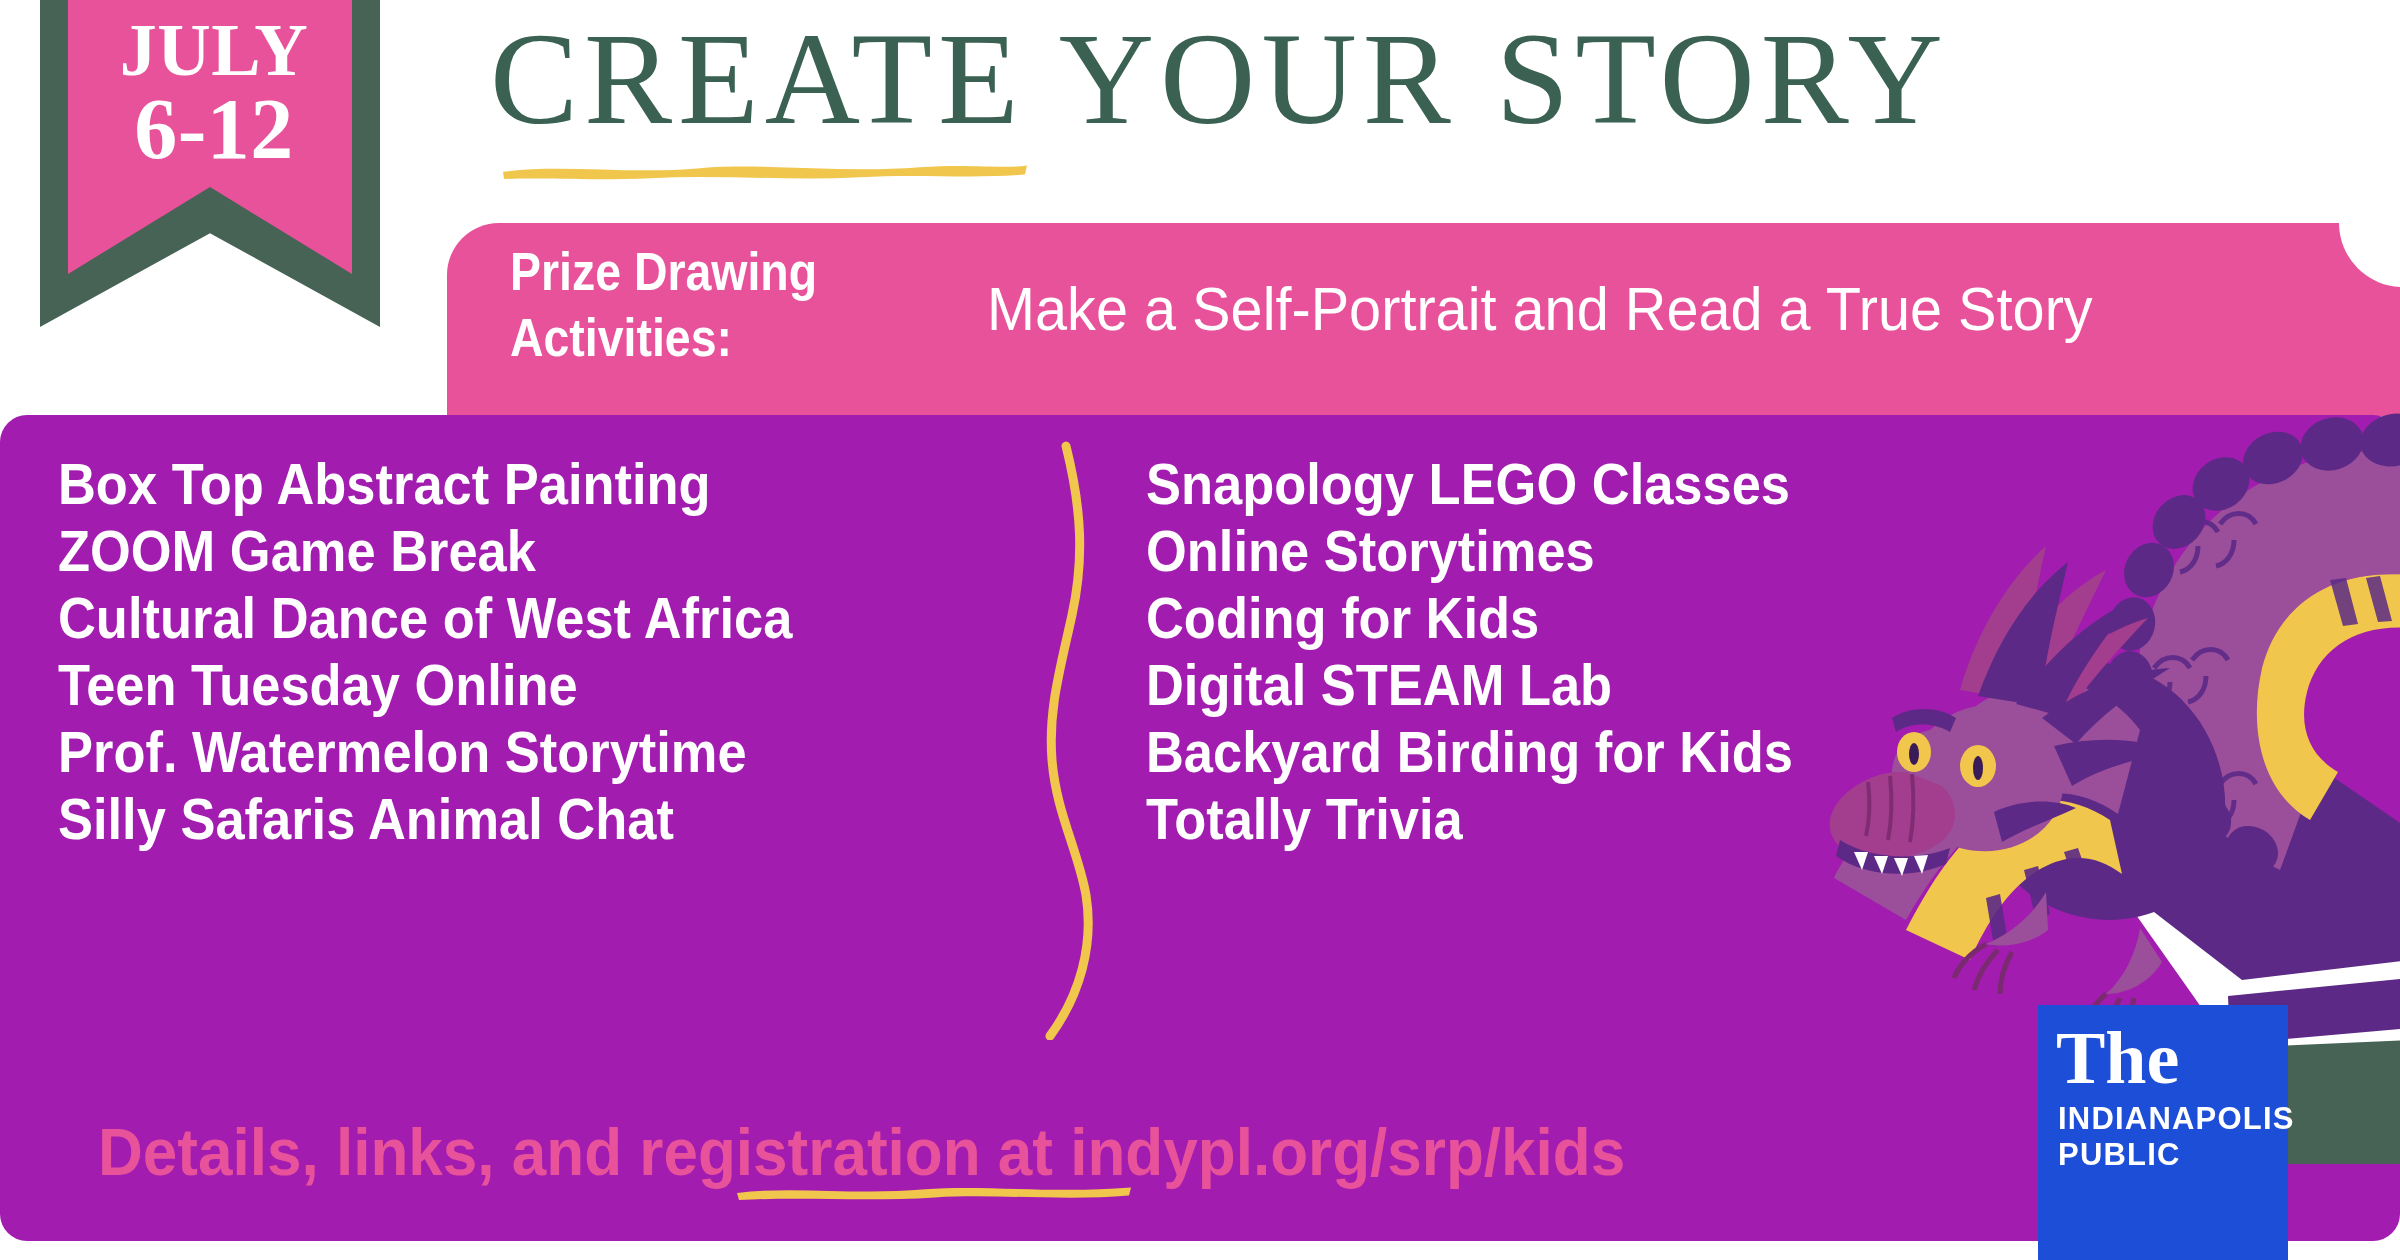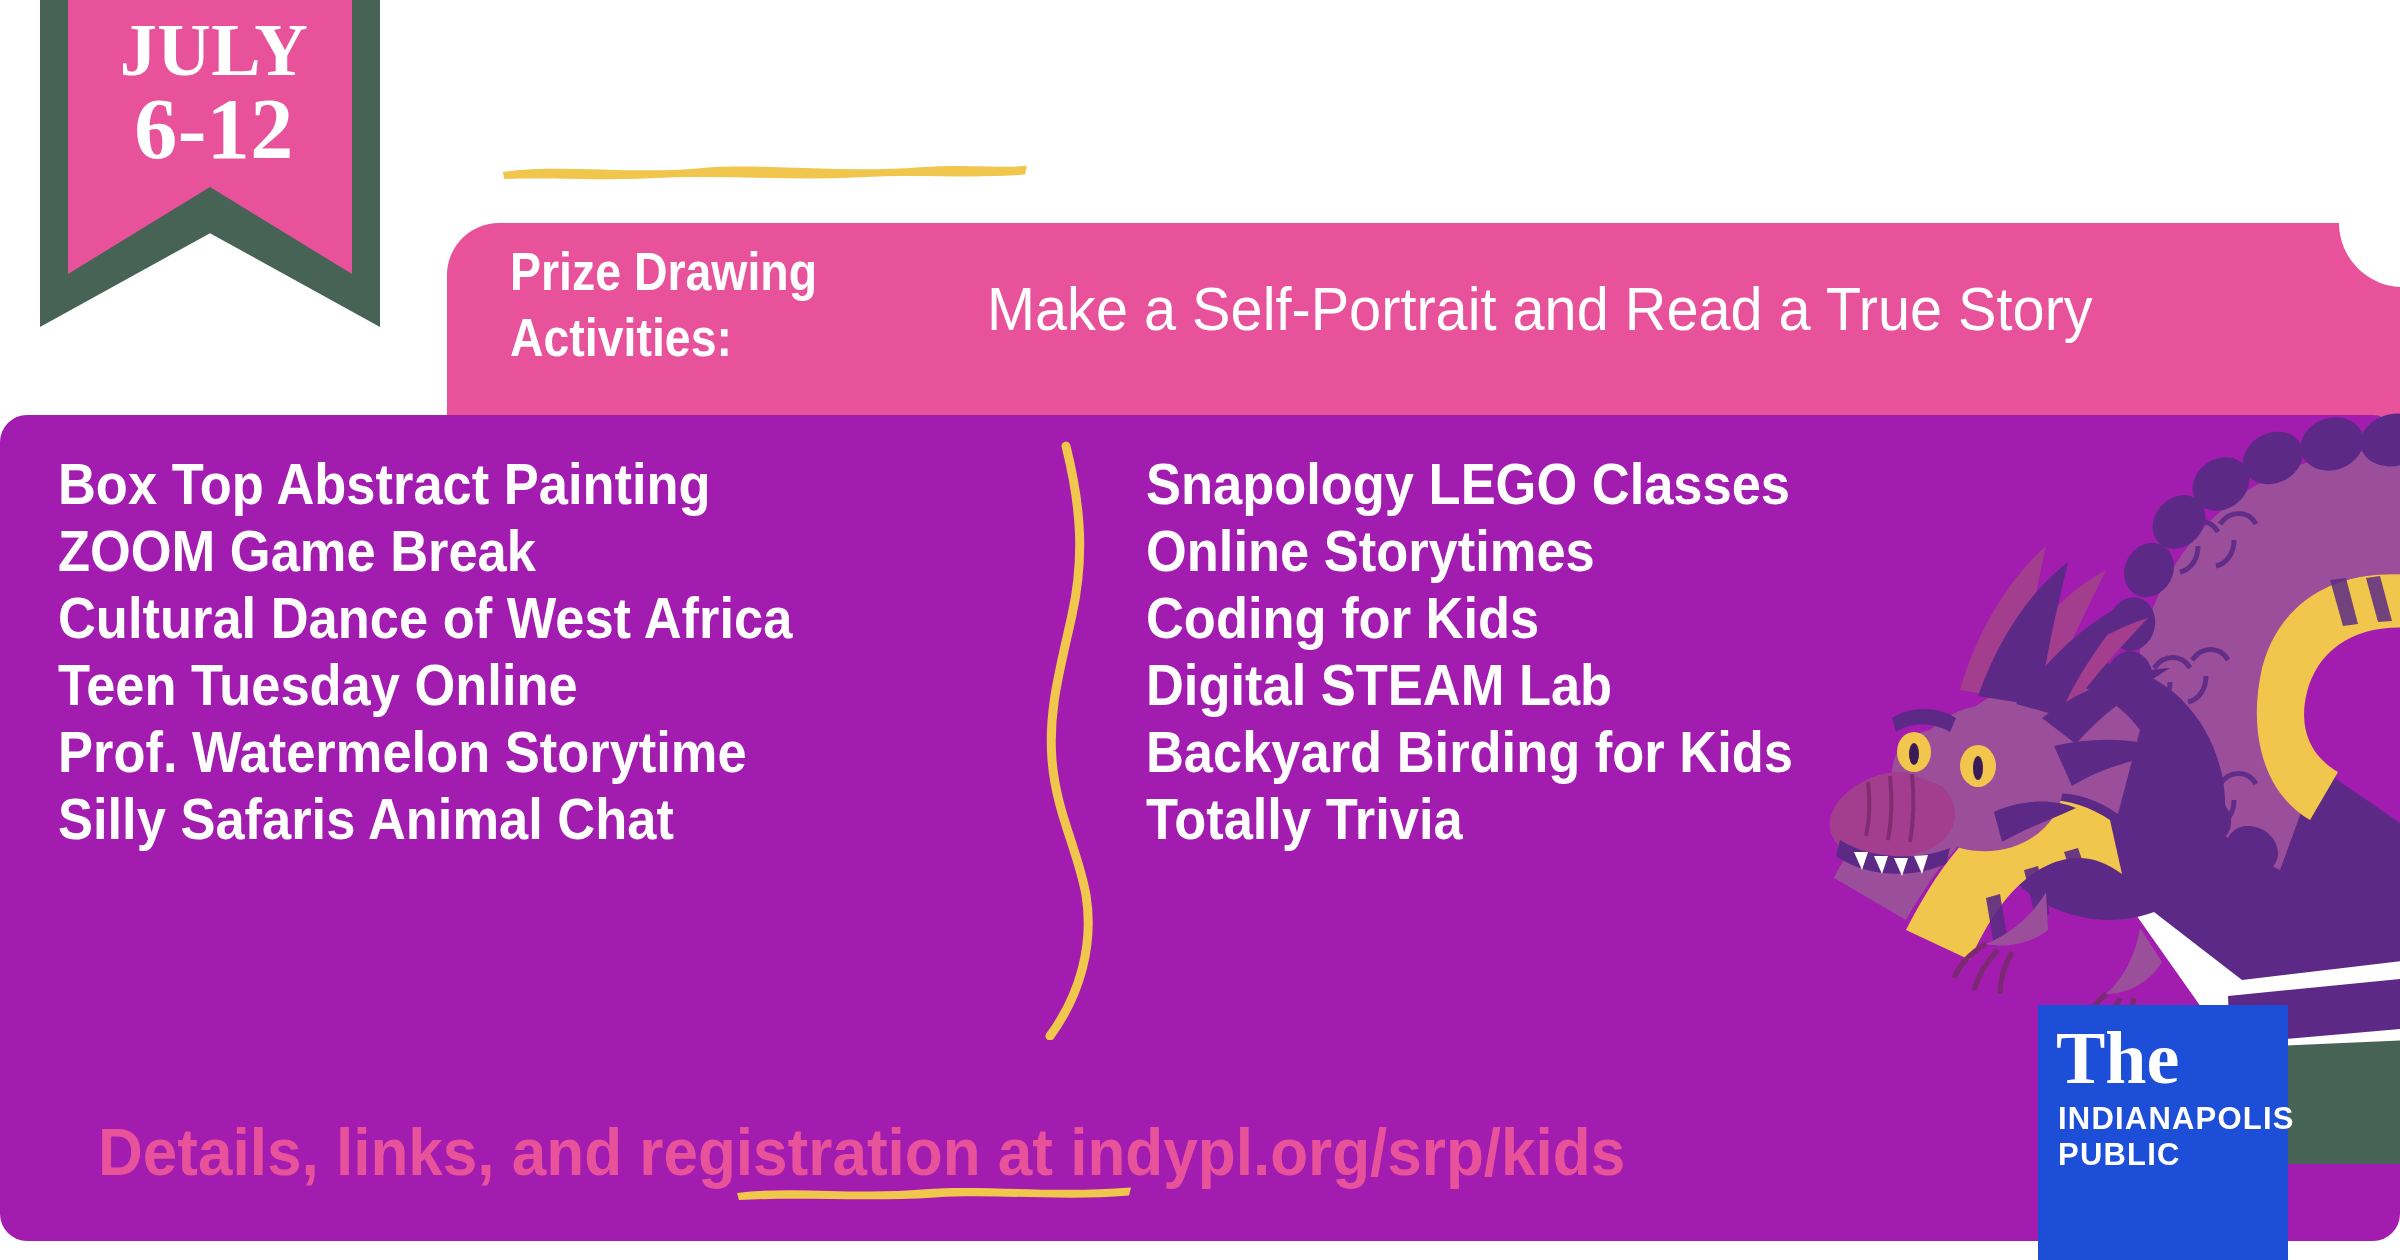--- a/index.html
+++ b/index.html
@@ -143,20 +143,21 @@
 
   <div class="ribbon">
     <div class="ribbon-outer"></div>
     <div class="ribbon-inner"></div>
     <div class="ribbon-txt">
       <span class="l1">JULY</span>
       <span class="l2">6-12</span>
     </div>
   </div>
 
+  <div class="title">CREATE YOUR STORY</div>
   <svg class="title-underline" viewBox="0 0 530 22" preserveAspectRatio="none">
     <path d="M3 13 C 60 4, 130 16, 200 9 C 270 3, 340 15, 420 8 C 470 4, 505 10, 527 6 L 525 16 C 470 21, 420 15, 360 19 C 290 23, 220 16, 150 20 C 90 23, 40 19, 4 21 Z" fill="#f0c64c"></path>
   </svg>
 
   <div class="pinkband">
     <div class="pink-label">
       <div>Prize Drawing</div>
       <div>Activities:</div>
     </div>
     <div class="pink-value">Make a Self-Portrait and Read a True Story</div>

